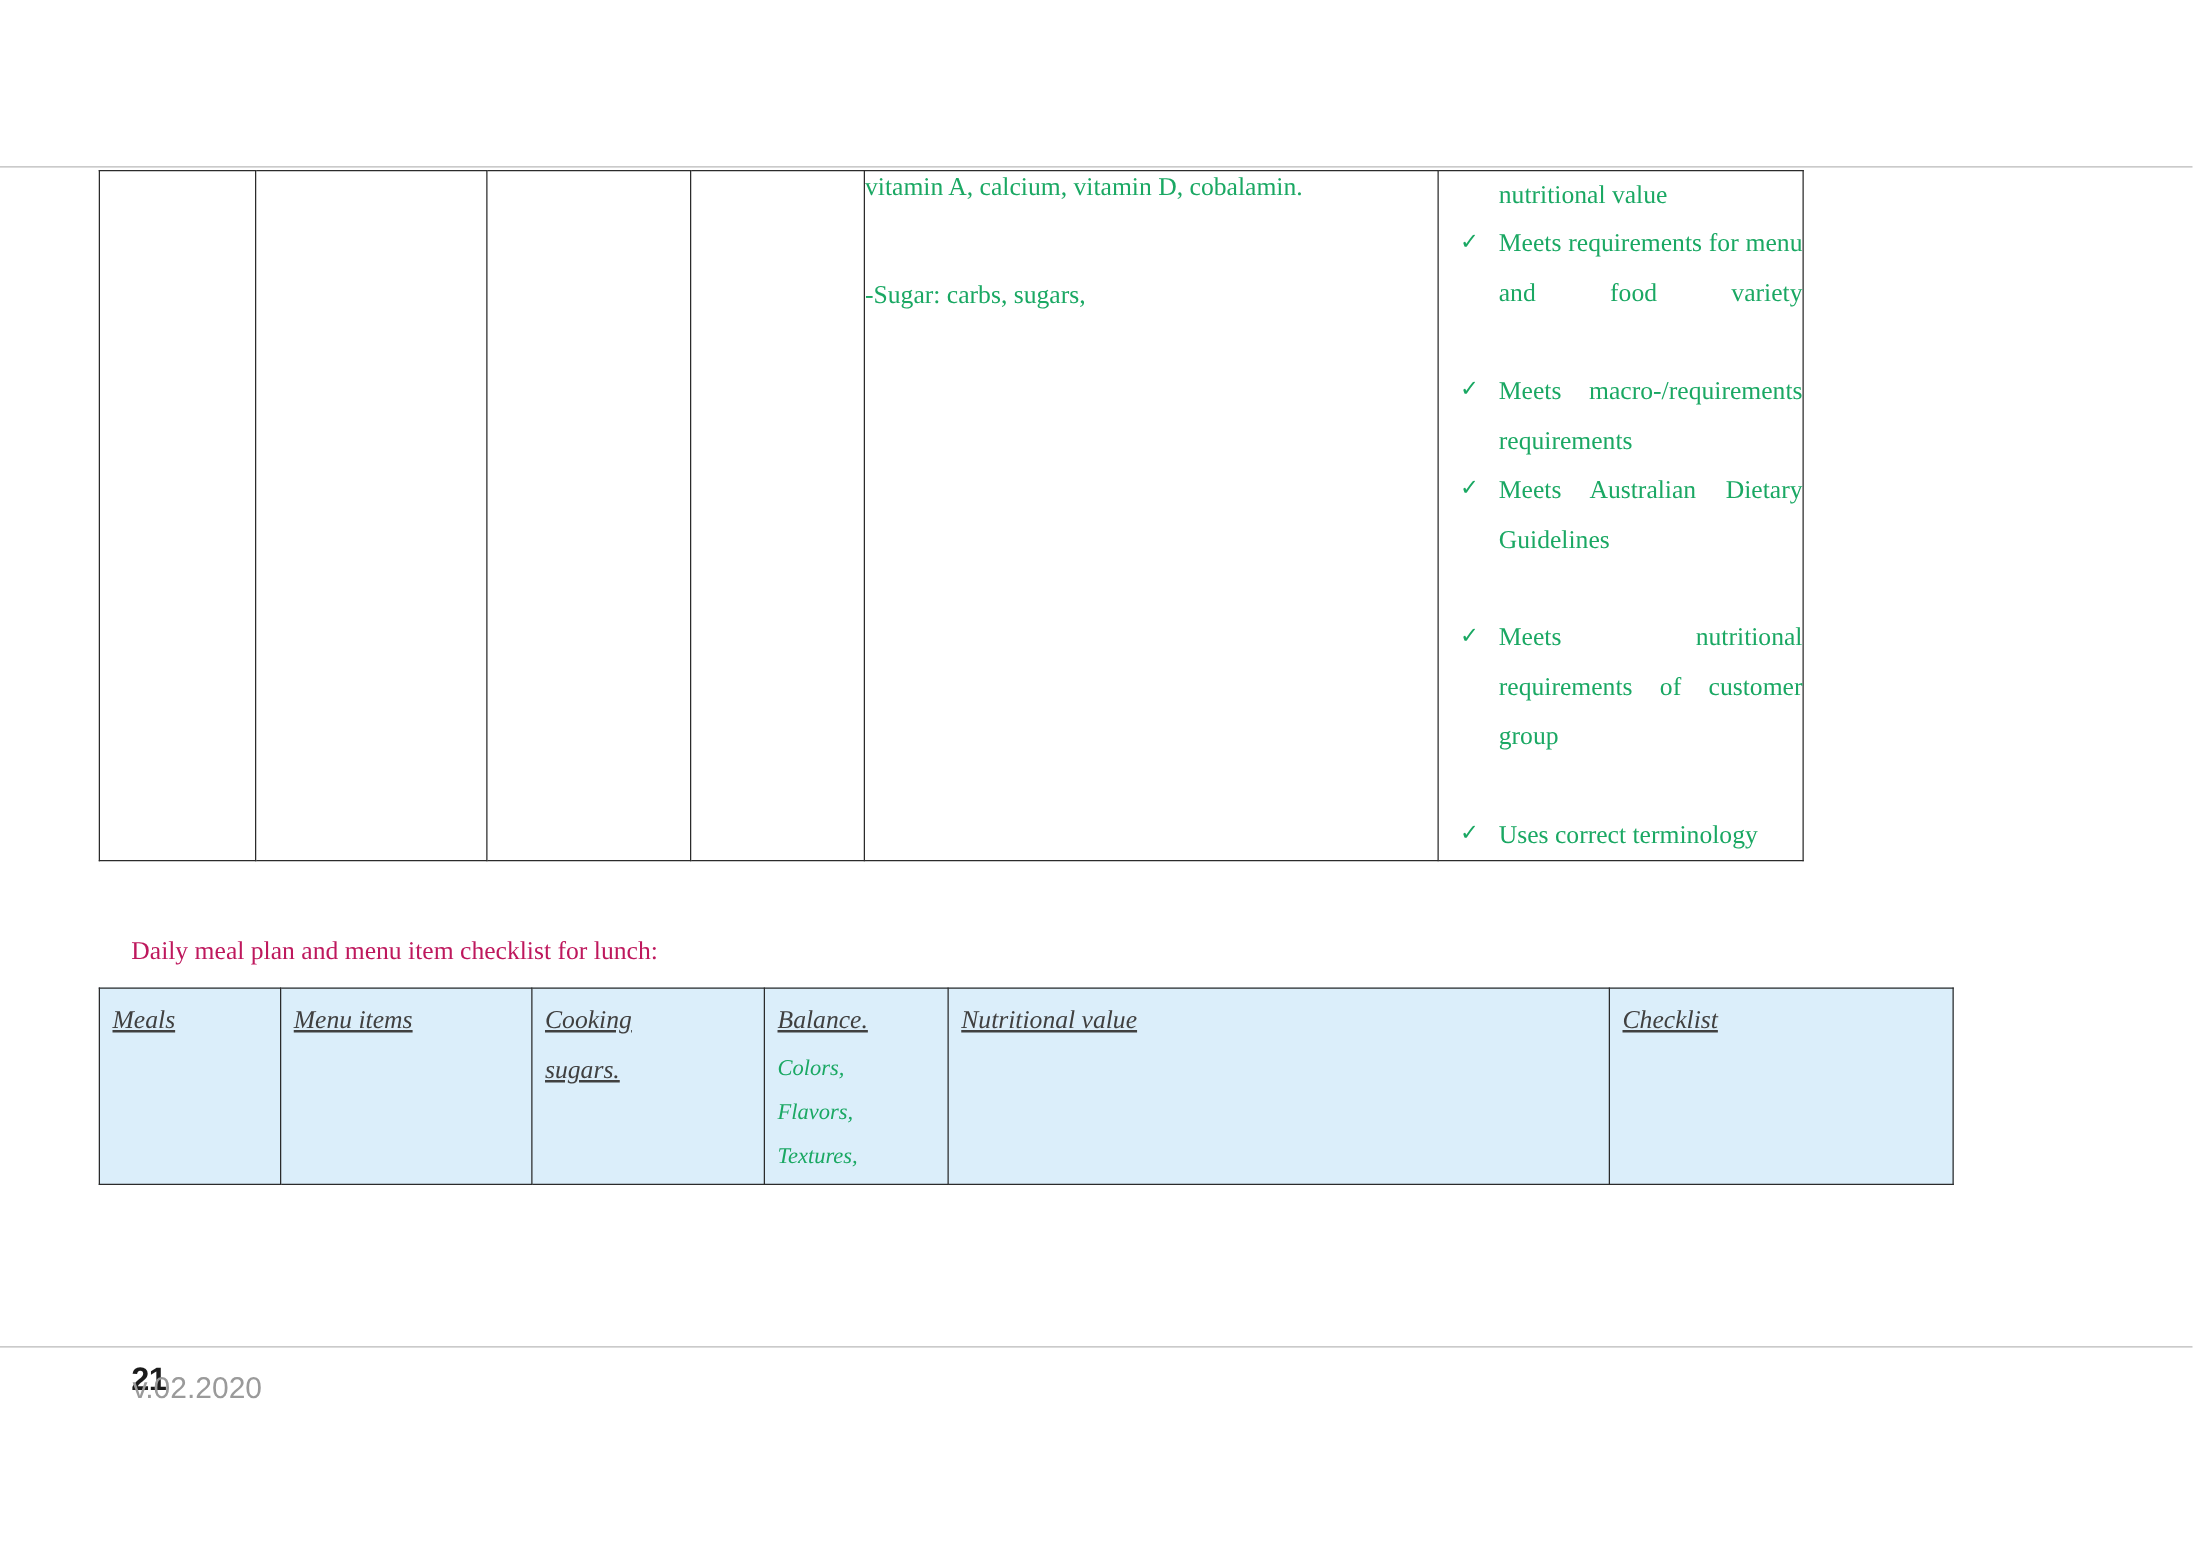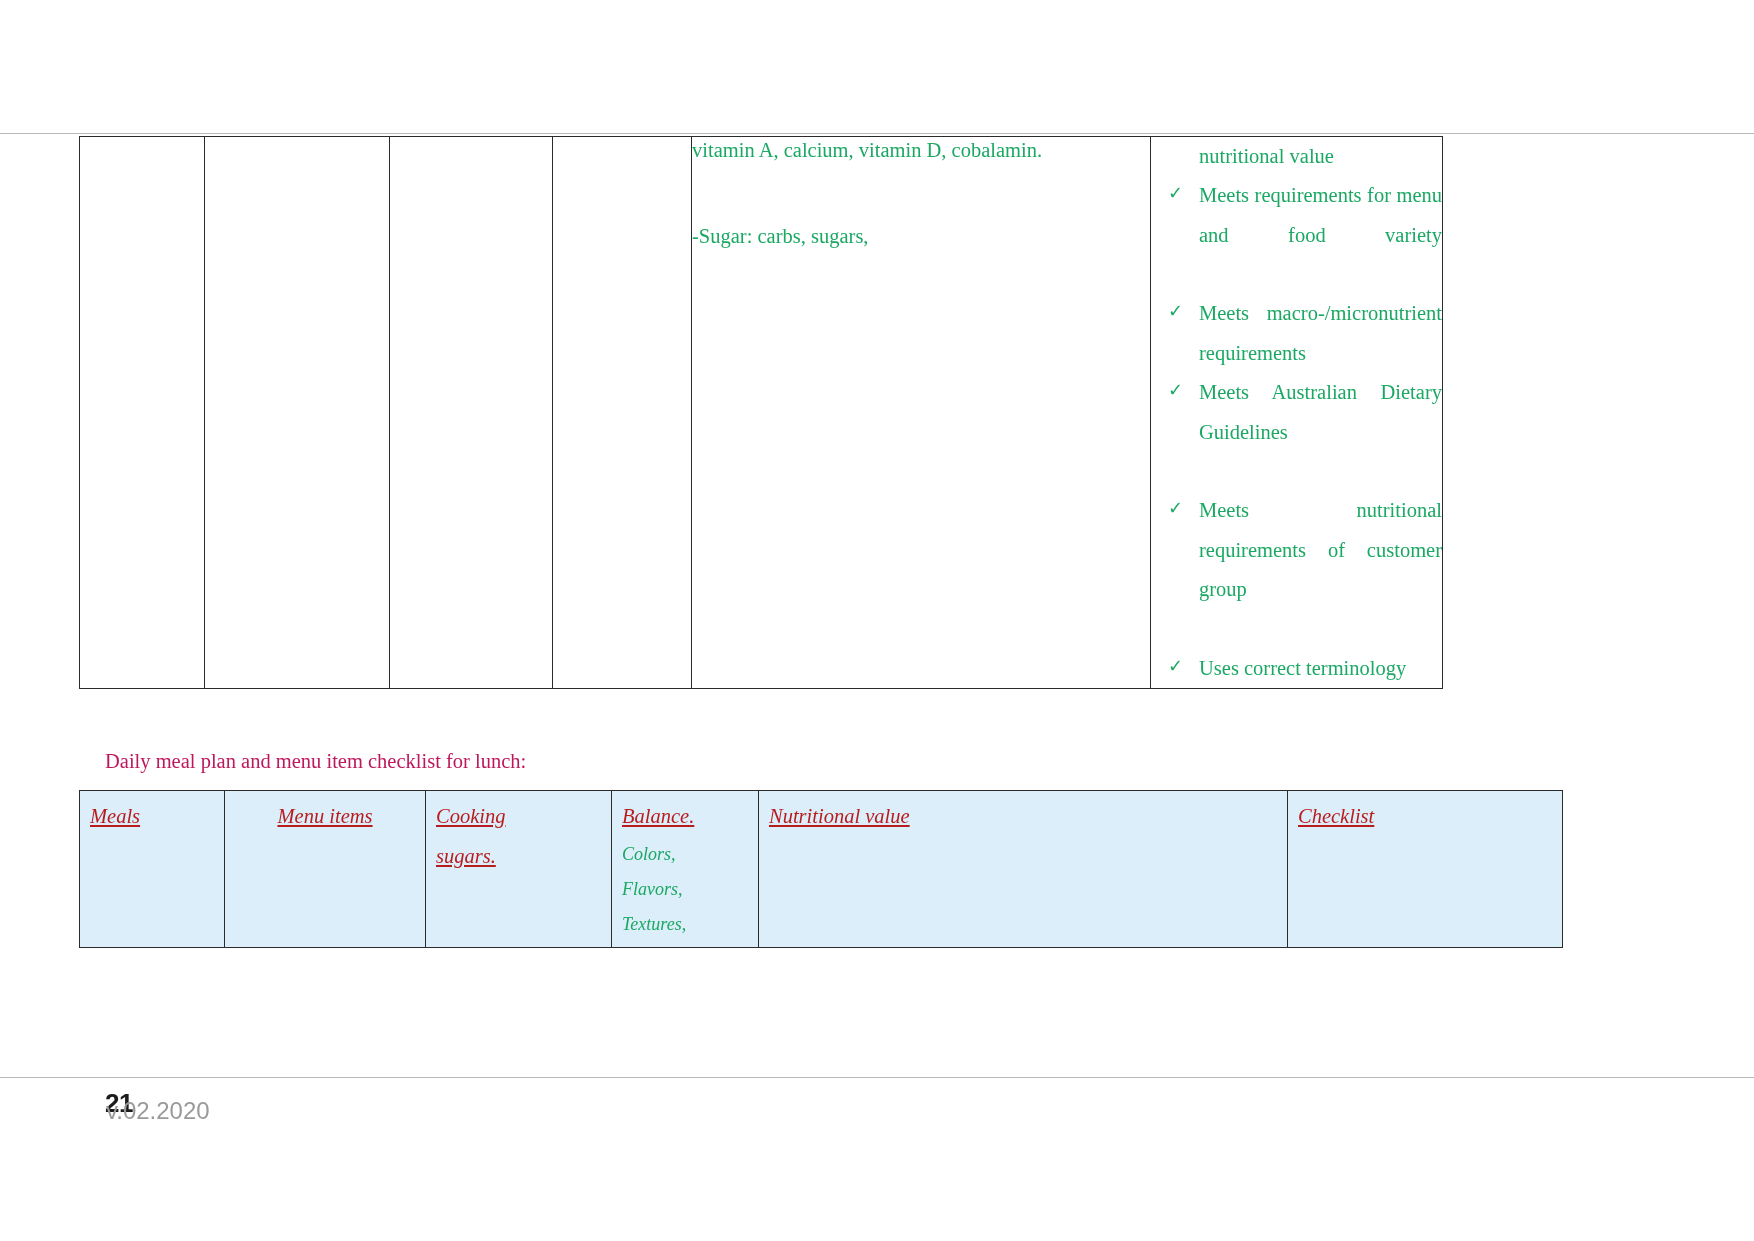--- a/index.html
+++ b/index.html
@@ -128,28 +128,28 @@
     background: #dbeefa;
   }
   .table-bottom td {
     border: 1px solid #2b2b2b;
     background: #dbeefa;
     vertical-align: top;
     padding: 6px 10px 0 10px;
     height: 150px;
   }
   .b1 { width: 124px; }
-  .b2 { width: 180px; text-align: center; }
+  .b2 { width: 180px; }
   .b3 { width: 165px; }
   .b4 { width: 126px; }
   .b5 { width: 508px; }
   .b6 { width: 254px; }
 
   .hdr {
-    color: #b91c1c;
+    color: #404040;
     font-size: 20.5px;
     font-style: italic;
     text-decoration: underline;
     line-height: 1.95;
     display: inline;
   }
   .subitem {
     color: #1aa863;
     font-size: 18px;
     font-style: italic;
@@ -204,21 +204,21 @@
         </td>
         <td class="c6 check-cell">
           <div class="check-firstline">nutritional value</div>
           <ul class="checklist">
             <li class="justify">
               <span class="tick">✓</span>
               <span class="txt">Meets requirements for menu and food variety</span>
             </li>
             <li>
               <span class="tick">✓</span>
-              <span class="txt">Meets macro-/micronutrient requirements</span>
+              <span class="txt">Meets macro-/requirements requirements</span>
             </li>
             <li class="justify">
               <span class="tick">✓</span>
               <span class="txt">Meets Australian Dietary Guidelines</span>
             </li>
             <li class="justify">
               <span class="tick">✓</span>
               <span class="txt">Meets nutritional requirements of customer group</span>
             </li>
             <li>

